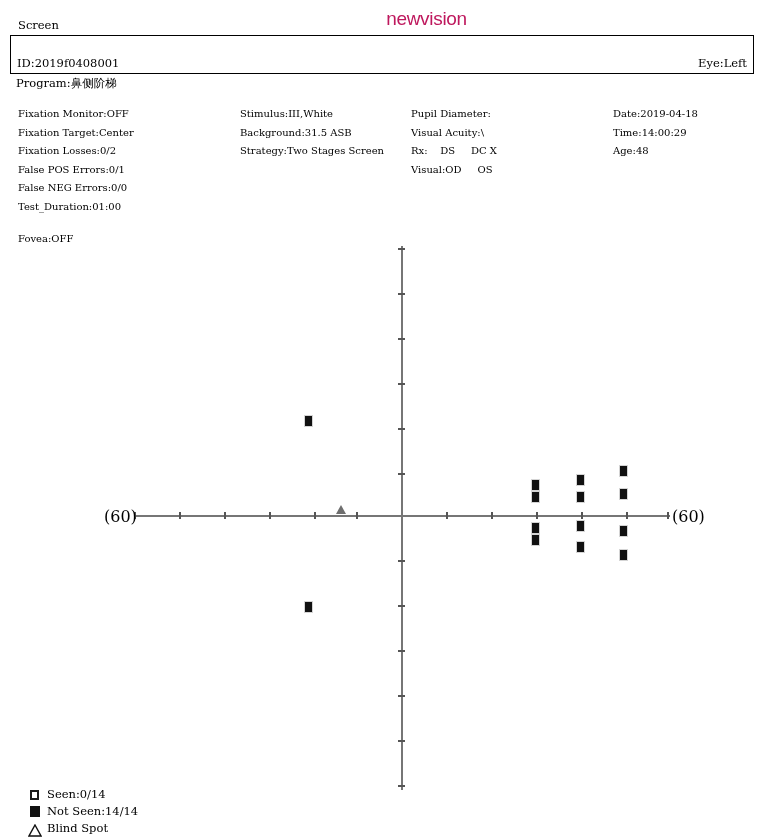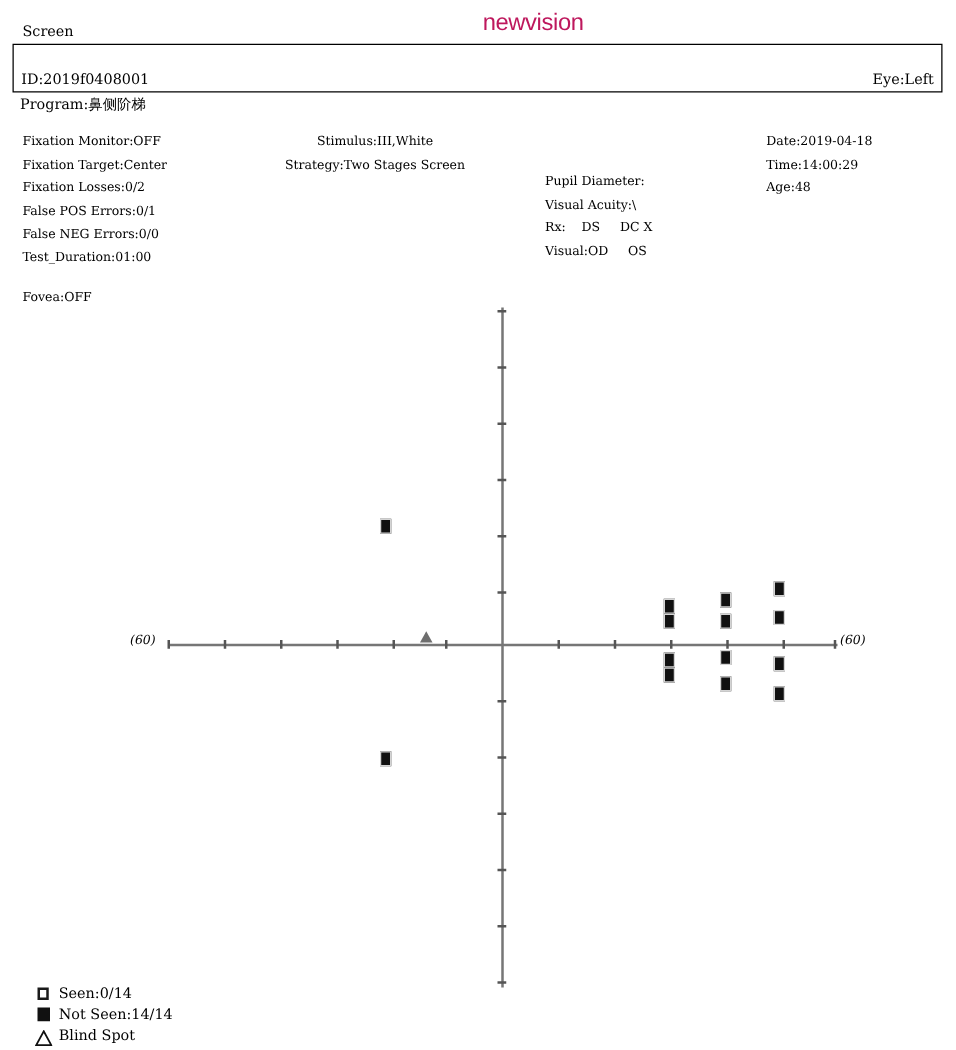--- a/index.html
+++ b/index.html
@@ -85,22 +85,22 @@
   
   .params {
     position: absolute;
     left: 0;
     top: 105px;
     width: 765px;
     height: 140px;
   }
   .param-col { position: absolute; top: 0; }
   .param-col.c1 { left: 18px; }
-  .param-col.c2 { left: 228px; text-align: center; }
-  .param-col.c3 { left: 436px; margin-top: 32px; }
+  .param-col.c2 { left: 240px; }
+  .param-col.c3 { left: 411px; }
   .param-col.c4 { left: 613px; }
   .param-item {
     font-size: 10px;
     line-height: 18.5px;
     white-space: pre;
   }
   .param-gap { height: 14px; }
 
   
   .chart {
@@ -128,25 +128,24 @@
     background: #555;
   }
   .tick-v {
     position: absolute;
     height: 2px;
     width: 7px;
     background: #555;
   }
   .axis-cap {
     position: absolute;
-    font-size: 10px;
+    font-size: 16px;
     font-family: "DejaVu Serif", "Liberation Serif", serif;
     color: #000;
     white-space: nowrap;
-    font-style: italic;
   }
   .pt {
     position: absolute;
     width: 7px;
     height: 10px;
     background: #111111;
     border: 1px solid #d4d4d4;
     box-sizing: content-box;
   }
   .blind-spot-marker {
@@ -217,20 +216,21 @@
     <div class="param-item">Fixation Target:Center</div>
     <div class="param-item">Fixation Losses:0/2</div>
     <div class="param-item">False POS Errors:0/1</div>
     <div class="param-item">False NEG Errors:0/0</div>
     <div class="param-item">Test_Duration:01:00</div>
     <div class="param-gap"></div>
     <div class="param-item">Fovea:OFF</div>
   </div>
   <div class="param-col c2">
     <div class="param-item">Stimulus:III,White</div>
+    <div class="param-item">Background:31.5 ASB</div>
     <div class="param-item">Strategy:Two Stages Screen</div>
   </div>
   <div class="param-col c3">
     <div class="param-item">Pupil Diameter:</div>
     <div class="param-item">Visual Acuity:\</div>
     <div class="param-item">Rx:    DS     DC X</div>
     <div class="param-item">Visual:OD     OS</div>
   </div>
   <div class="param-col c4">
     <div class="param-item">Date:2019-04-18</div>

